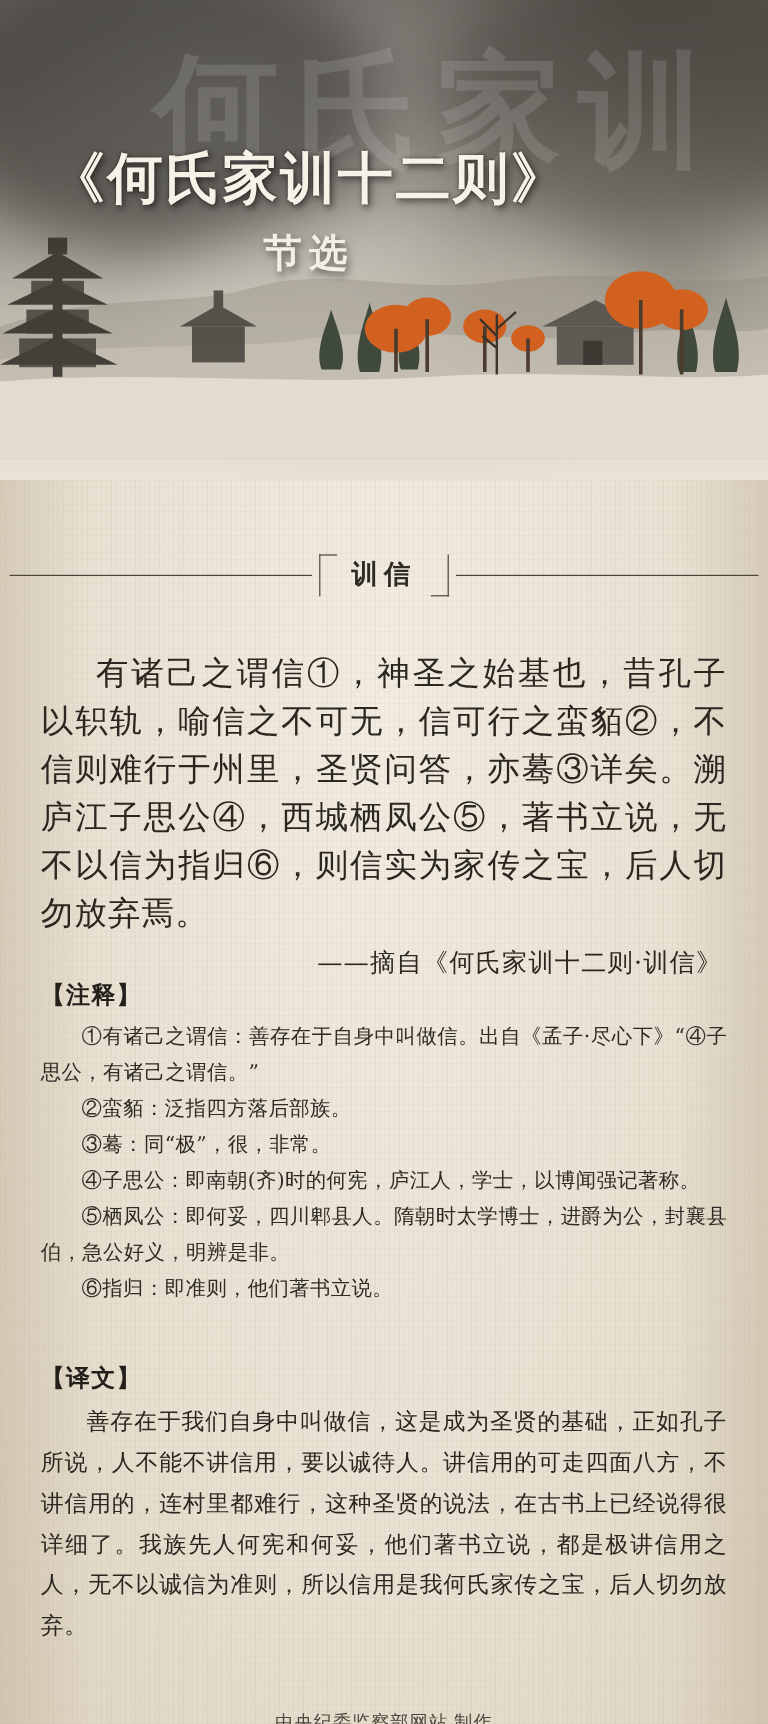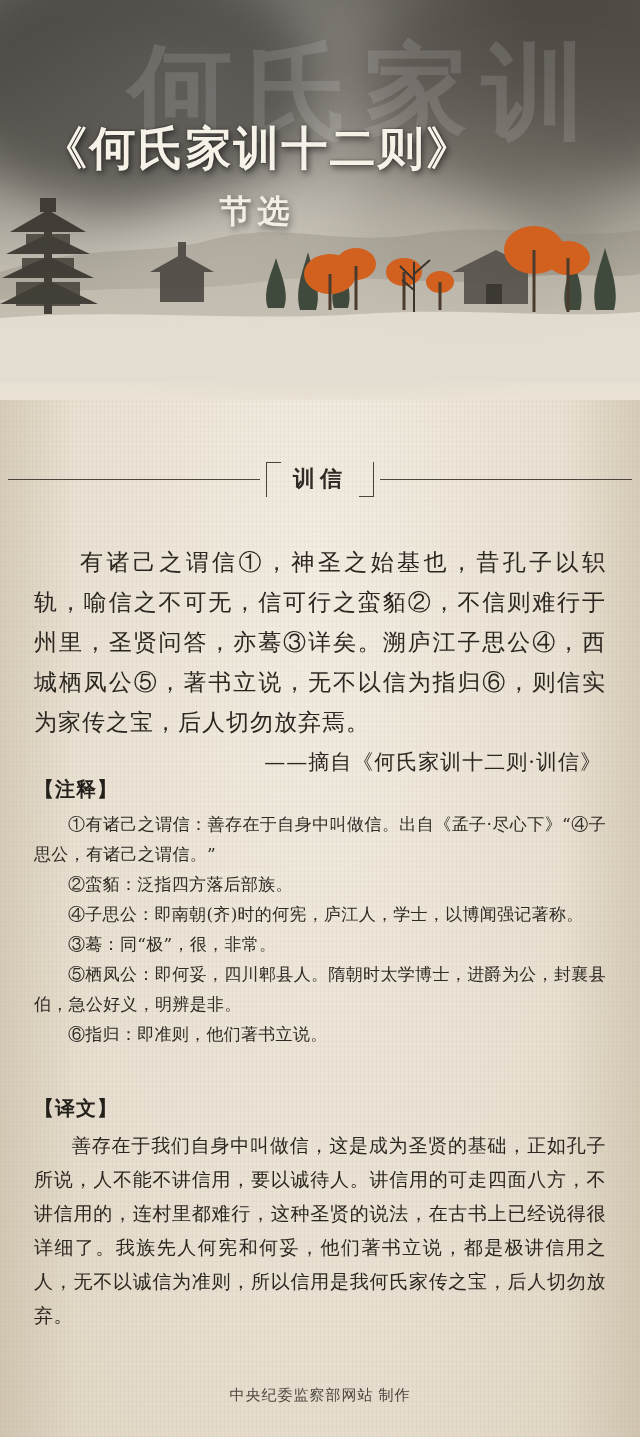--- a/index.html
+++ b/index.html
@@ -130,21 +130,21 @@
     color: #2f2a24;
     font-weight: bold;
   }
 
   
   .content {
     padding: 0 34px;
   }
   .quote {
     margin-top: 40px;
-    font-size: 23px;
+    font-size: 27px;
     line-height: 40px;
     letter-spacing: 1px;
     color: #2b2620;
     text-align: justify;
     text-indent: 46px;
     font-family: "DejaVu Serif", "Liberation Serif", serif;
   }
   .attrib {
     margin-top: 6px;
     text-align: right;
@@ -286,22 +286,22 @@
 
   <div class="content">
 
     <div class="quote">有诸己之谓信①，神圣之始基也，昔孔子以轵轨，喻信之不可无，信可行之蛮貊②，不信则难行于州里，圣贤问答，亦蓦③详矣。溯庐江子思公④，西城栖凤公⑤，著书立说，无不以信为指归⑥，则信实为家传之宝，后人切勿放弃焉。</div>
     <div class="attrib">——摘自《何氏家训十二则·训信》</div>
 
     <div class="block">
       <div class="block-title">【注释】</div>
       <div class="note">①有诸己之谓信：善存在于自身中叫做信。出自《孟子·尽心下》“④子思公，有诸己之谓信。”</div>
       <div class="note">②蛮貊：泛指四方落后部族。</div>
+      <div class="note">③蓦：同“极”，很，非常。</div>
       <div class="note">④子思公：即南朝(齐)时的何宪，庐江人，学士，以博闻强记著称。</div>
-      <div class="note">③蓦：同“极”，很，非常。</div>
       <div class="note">⑤栖凤公：即何妥，四川郫县人。隋朝时太学博士，进爵为公，封襄县伯，急公好义，明辨是非。</div>
       <div class="note">⑥指归：即准则，他们著书立说。</div>
     </div>
 
     <div class="block translation">
       <div class="block-title">【译文】</div>
       <div class="para">善存在于我们自身中叫做信，这是成为圣贤的基础，正如孔子所说，人不能不讲信用，要以诚待人。讲信用的可走四面八方，不讲信用的，连村里都难行，这种圣贤的说法，在古书上已经说得很详细了。我族先人何宪和何妥，他们著书立说，都是极讲信用之人，无不以诚信为准则，所以信用是我何氏家传之宝，后人切勿放弃。</div>
     </div>
 
     <div class="footer">中央纪委监察部网站 制作</div>

